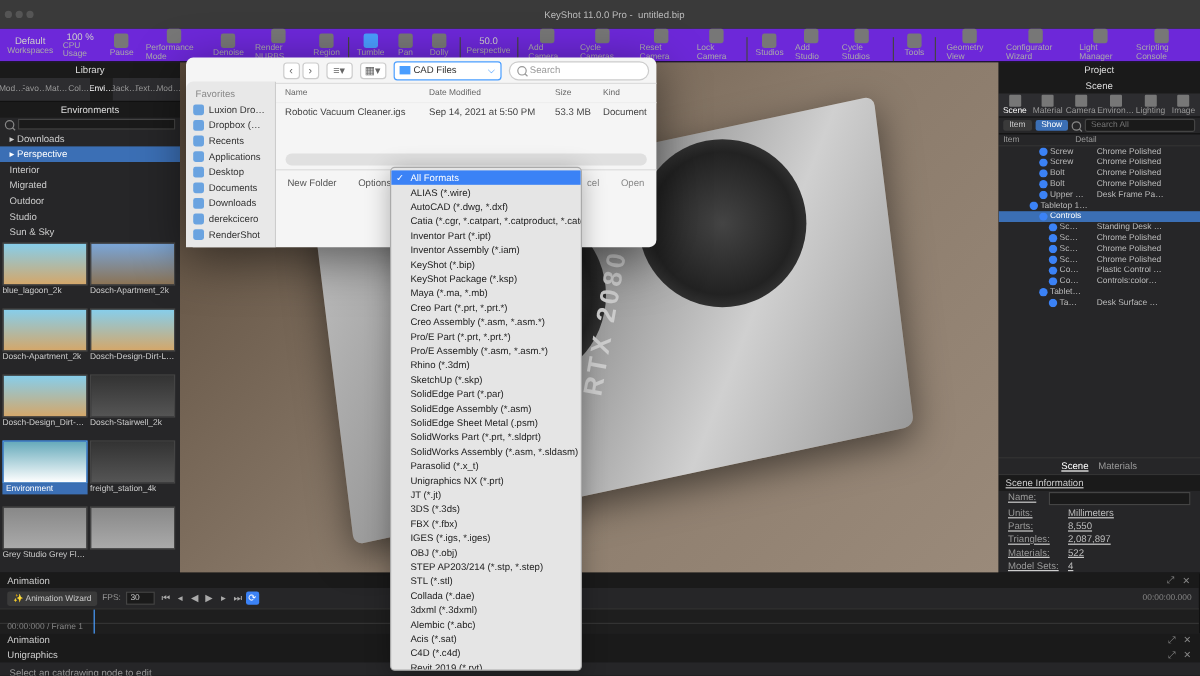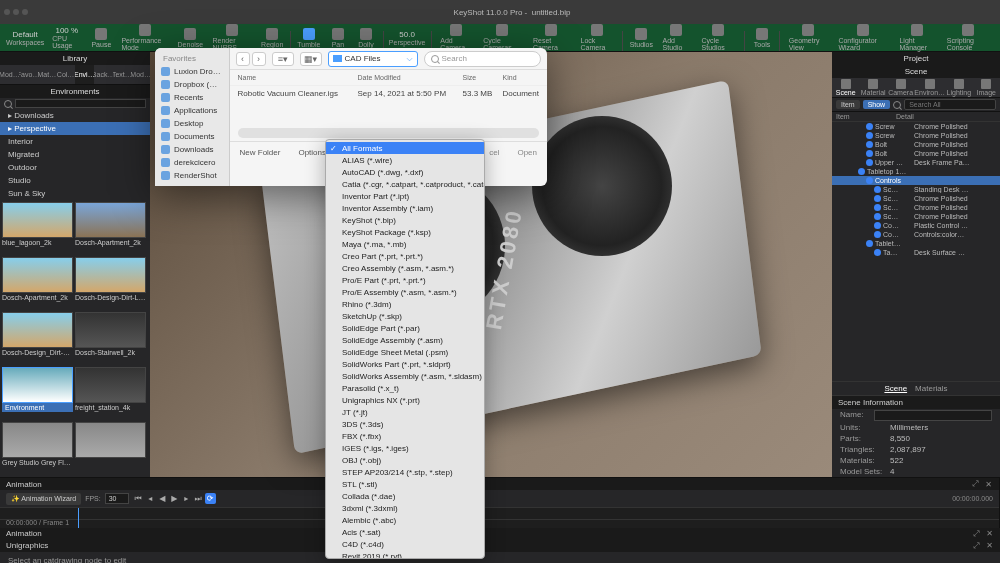--- a/index.html
+++ b/index.html
@@ -5,21 +5,21 @@
 * { margin: 0; padding: 0; box-sizing: border-box; font-family: -apple-system, "Helvetica Neue", Arial, sans-serif; }
 body { background: #1a1a1a; color: #ccc; width: 1000px; height: 563px; overflow: hidden; font-size: 9px; position: relative; }
 
 
 .titlebar { height: 10px; background: #3a3a3a; display: flex; align-items: center; padding: 12px 4px; }
 .traffic { display: flex; gap: 3px; }
 .tdot { width: 6px; height: 6px; border-radius: 50%; background: #555; }
 .titlebar .title { flex: 1; text-align: center; font-size: 8px; color: #bbb; }
 
 
-.toolbar { height: 28px; background: #14532d; display: flex; align-items: flex-end; padding: 0 4px; border-bottom: 1px solid #111; }
+.toolbar { height: 28px; background: #6d28d9; display: flex; align-items: flex-end; padding: 0 4px; border-bottom: 1px solid #111; }
 .tbtn { display: flex; flex-direction: column; align-items: center; justify-content: center; padding: 0 6px; height: 100%; font-size: 7px; color: #aaa; cursor: pointer; min-width: 28px; }
 .tbtn .ico { width: 12px; height: 12px; background: #777; border-radius: 2px; margin-bottom: 1px; }
 .tbtn.active .ico { background: #4a9eff; }
 .tsep { width: 1px; height: 20px; background: #444; margin: 0 3px; }
 .tval { font-size: 8px; color: #ccc; }
 
 
 .main { display: flex; height: 425px; }
 .left { width: 150px; background: #262628; display: flex; flex-direction: column; }
 .center { flex: 1; background: #1e1e1e; position: relative; }
@@ -48,21 +48,21 @@
 .viewport { position: absolute; inset: 0; background: linear-gradient(135deg, #5a4a3a 0%, #8a7a6a 50%, #9a8a7a 100%); }
 .gpu-body { position: absolute; left: 18%; top: 18%; width: 70%; height: 65%; background: linear-gradient(120deg, #c0c0c0 0%, #888 40%, #d0d0d0 70%, #999 100%); transform: rotate(-12deg) skewX(-5deg); border-radius: 8px; box-shadow: 0 10px 30px rgba(0,0,0,0.5); }
 .gpu-fan { position: absolute; border-radius: 50%; background: radial-gradient(circle, #444 0%, #222 60%, #555 100%); }
 .gpu-fan.f1 { left: 30%; top: 28%; width: 150px; height: 150px; }
 .gpu-fan.f2 { left: 56%; top: 15%; width: 140px; height: 140px; }
 .gpu-text { position: absolute; left: 43%; top: 48%; color: #ccc; font-size: 22px; font-weight: bold; transform: rotate(-80deg); letter-spacing: 3px; font-family: Arial; }
 
 
 .file-dialog { position: absolute; left: 155px; top: 48px; width: 392px; background: #f5f5f5; border-radius: 6px; box-shadow: 0 10px 40px rgba(0,0,0,0.5); z-index: 100; color: #333; }
 .fd-body { display: flex; }
-.fd-sidebar { width: 78px; background: #e8e8e8; border-right: 1px solid #ccc; padding: 4px 0; border-radius: 6px 0 0 0; }
+.fd-sidebar { width: 78px; background: #e8e8e8; border-right: 1px solid #ccc; padding: 4px 0; border-radius: 6px 0 0 0; margin-top: 20px; }
 .fd-sb-head { font-size: 8px; color: #888; padding: 2px 8px; }
 .fd-sb-item { display: flex; align-items: center; padding: 2px 6px; font-size: 8px; color: #333; cursor: pointer; gap: 4px; }
 .fd-sb-ico { width: 9px; height: 9px; background: #6aa3e0; border-radius: 2px; flex-shrink: 0; }
 .fd-main { flex: 1; }
 .fd-toolbar { height: 22px; display: flex; align-items: center; padding: 0 6px; gap: 6px; border-bottom: 1px solid #ddd; }
 .fd-nav { display: flex; gap: 2px; }
 .fd-nav-btn { width: 14px; height: 14px; background: #fff; border: 1px solid #ccc; border-radius: 3px; display: flex; align-items: center; justify-content: center; font-size: 9px; color: #666; }
 .fd-loc { flex: 0 0 90px; height: 16px; background: #fff; border: 1px solid #4a9eff; border-radius: 3px; display: flex; align-items: center; padding: 0 4px; font-size: 8px; gap: 3px; }
 .fd-loc-ico { width: 9px; height: 7px; background: #4a9eff; }
 .fd-search { flex: 1; height: 16px; background: #fff; border: 1px solid #ccc; border-radius: 8px; padding: 0 6px; font-size: 8px; color: #999; display: flex; align-items: center; gap: 3px; }
@@ -96,21 +96,21 @@
 .tr-head .c1 { width: 60px; }
 .tr-row { display: flex; font-size: 7px; color: #bbb; padding: 1px 4px; align-items: center; cursor: pointer; white-space: nowrap; }
 .tr-row.sel { background: #3b6fb5; color: #fff; }
 .tr-row .indent { display: inline-block; }
 .tr-row .eye { width: 7px; height: 7px; background: #3b82f6; border-radius: 50%; margin-right: 2px; flex-shrink: 0; }
 .tr-row .c1 { width: 78px; overflow: hidden; text-overflow: ellipsis; display: flex; align-items: center; }
 .tr-row .c2 { flex: 1; overflow: hidden; text-overflow: ellipsis; }
 .mini-tabs { display: flex; justify-content: center; gap: 8px; font-size: 8px; padding: 2px 0; border-top: 1px solid #333; }
 .mini-tabs .mt { cursor: pointer; color: #999; }
 .mini-tabs .mt.active { color: #fff; text-decoration: underline; }
-.scene-info { border-top: 1px solid #333; }
+.scene-info { border-top: 1px solid #333; text-decoration: underline; }
 .scene-info .hdr { padding: 2px 6px; font-size: 8px; color: #ccc; background: #1a1a1a; }
 .scene-info .row { display: flex; padding: 1px 8px; font-size: 8px; color: #bbb; }
 .scene-info .row .k { width: 50px; color: #999; }
 .scene-info .row input { flex: 1; background: #1a1a1a; border: 1px solid #444; padding: 0 3px; font-size: 8px; color: #ccc; }
 
 
 .bottom { display: flex; height: 100px; border-top: 1px solid #111; flex-direction: column; }
 .bot-left, .bot-right { flex: 1; background: #262628; display: flex; flex-direction: column; }
 .bot-left { border-right: 1px solid #111; }
 .bot-head { height: 12px; background: #1a1a1a; display: flex; align-items: center; padding: 0 6px; font-size: 8px; color: #ccc; }

